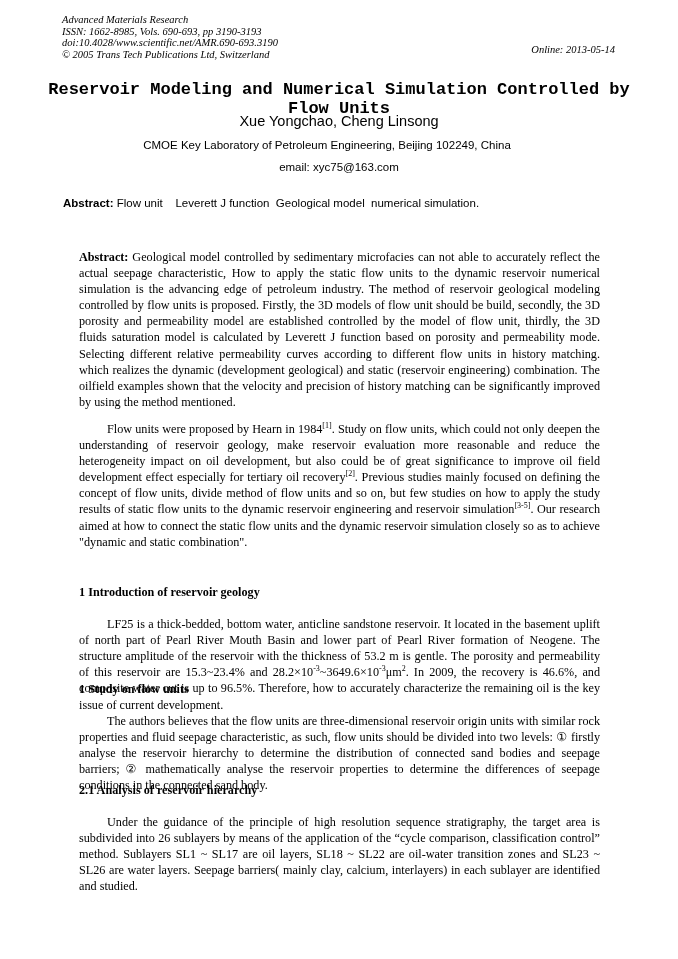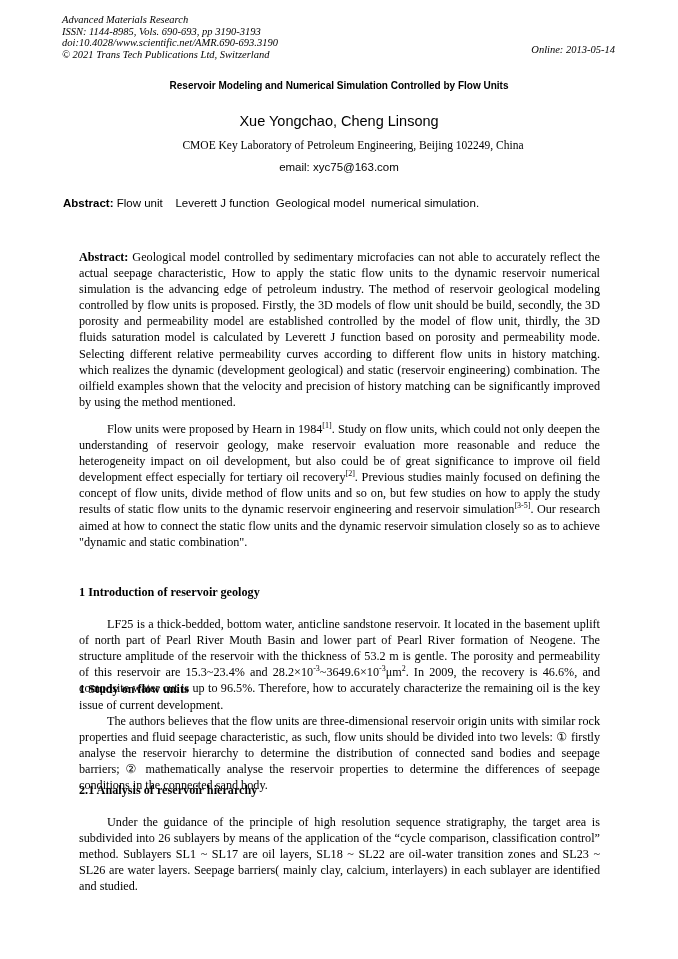--- a/index.html
+++ b/index.html
@@ -1,41 +1,41 @@
 <!DOCTYPE html>
 <html><head>
 <meta charset="utf-8">
 <style>
   html, body { margin: 0; padding: 0; background: #ffffff; }
   body { width: 678px; height: 959px; position: relative; overflow: hidden; color: #000; }
   .page { position: absolute; left: 0; top: 0; width: 678px; height: 959px; border-radius: 16px; }
   .hdr { position: absolute; left: 62px; top: 14px; font-family: "Liberation Serif", serif; font-style: italic; font-size: 10.5px; line-height: 11.6px; }
   .hdr-right { position: absolute; right: 63px; top: 14px; font-family: "Liberation Serif", serif; font-style: italic; font-size: 10.5px; line-height: 11.6px; margin-top: 30px; }
-  .title { position: absolute; left: 40px; width: 598px; top: 80px; text-align: center; font-family: Liberation Sans, sans-serif; font-weight: bold; font-size: 10px; }
+  .title { position: absolute; left: 40px; width: 598px; top: 80px; text-align: center; font-family: Liberation Mono, monospace; font-weight: bold; font-size: 17px; }
   .authors { position: absolute; left: 40px; width: 598px; top: 113px; text-align: center; font-family: "Liberation Sans", sans-serif; font-size: 14.5px; }
-  .affil { position: absolute; left: 54px; width: 598px; top: 139px; text-align: center; font-family: Liberation Serif, serif; font-size: 11.5px; }
+  .affil { position: absolute; left: 28px; width: 598px; top: 139px; text-align: center; font-family: Liberation Sans, sans-serif; font-size: 11.5px; }
   .email { position: absolute; left: 40px; width: 598px; top: 161px; text-align: center; font-family: "Liberation Sans", sans-serif; font-size: 11.5px; }
   .keywords { position: absolute; left: 63px; top: 197px; font-family: "Liberation Sans", sans-serif; font-size: 11.5px; white-space: pre; }
   .keywords b { font-weight: bold; }
   .body { position: absolute; left: 63px; width: 553px; font-family: "Liberation Serif", serif; font-size: 12.2px; line-height: 16.1px; text-align: justify; }
   .body p { margin: 16px; }
   .indent { text-indent: 28px; }
   .sec { font-weight: bold; margin: 0; }
   sup { font-size: 8px; line-height: 0; vertical-align: 5px; }
 </style>
 </head>
 <body>
 
 <div class="page">
 
   <div class="hdr">
     <div>Advanced Materials Research</div>
-    <div>ISSN: 1144-8985, Vols. 690-693, pp 3190-3193</div>
+    <div>ISSN: 1662-8985, Vols. 690-693, pp 3190-3193</div>
     <div>doi:10.4028/www.scientific.net/AMR.690-693.3190</div>
-    <div>© 2021 Trans Tech Publications Ltd, Switzerland</div>
+    <div>© 2005 Trans Tech Publications Ltd, Switzerland</div>
   </div>
   <div class="hdr-right">Online: 2013-05-14</div>
 
   <div class="title">Reservoir Modeling and Numerical Simulation Controlled by Flow Units</div>
   <div class="authors">Xue Yongchao,  Cheng Linsong</div>
   <div class="affil">CMOE Key Laboratory of Petroleum Engineering, Beijing 102249, China</div>
   <div class="email">email: xyc75@163.com</div>
 
   <div class="keywords"><b>Abstract:</b><span> Flow unit    Leverett J function  Geological model  numerical simulation.</span></div>
 

